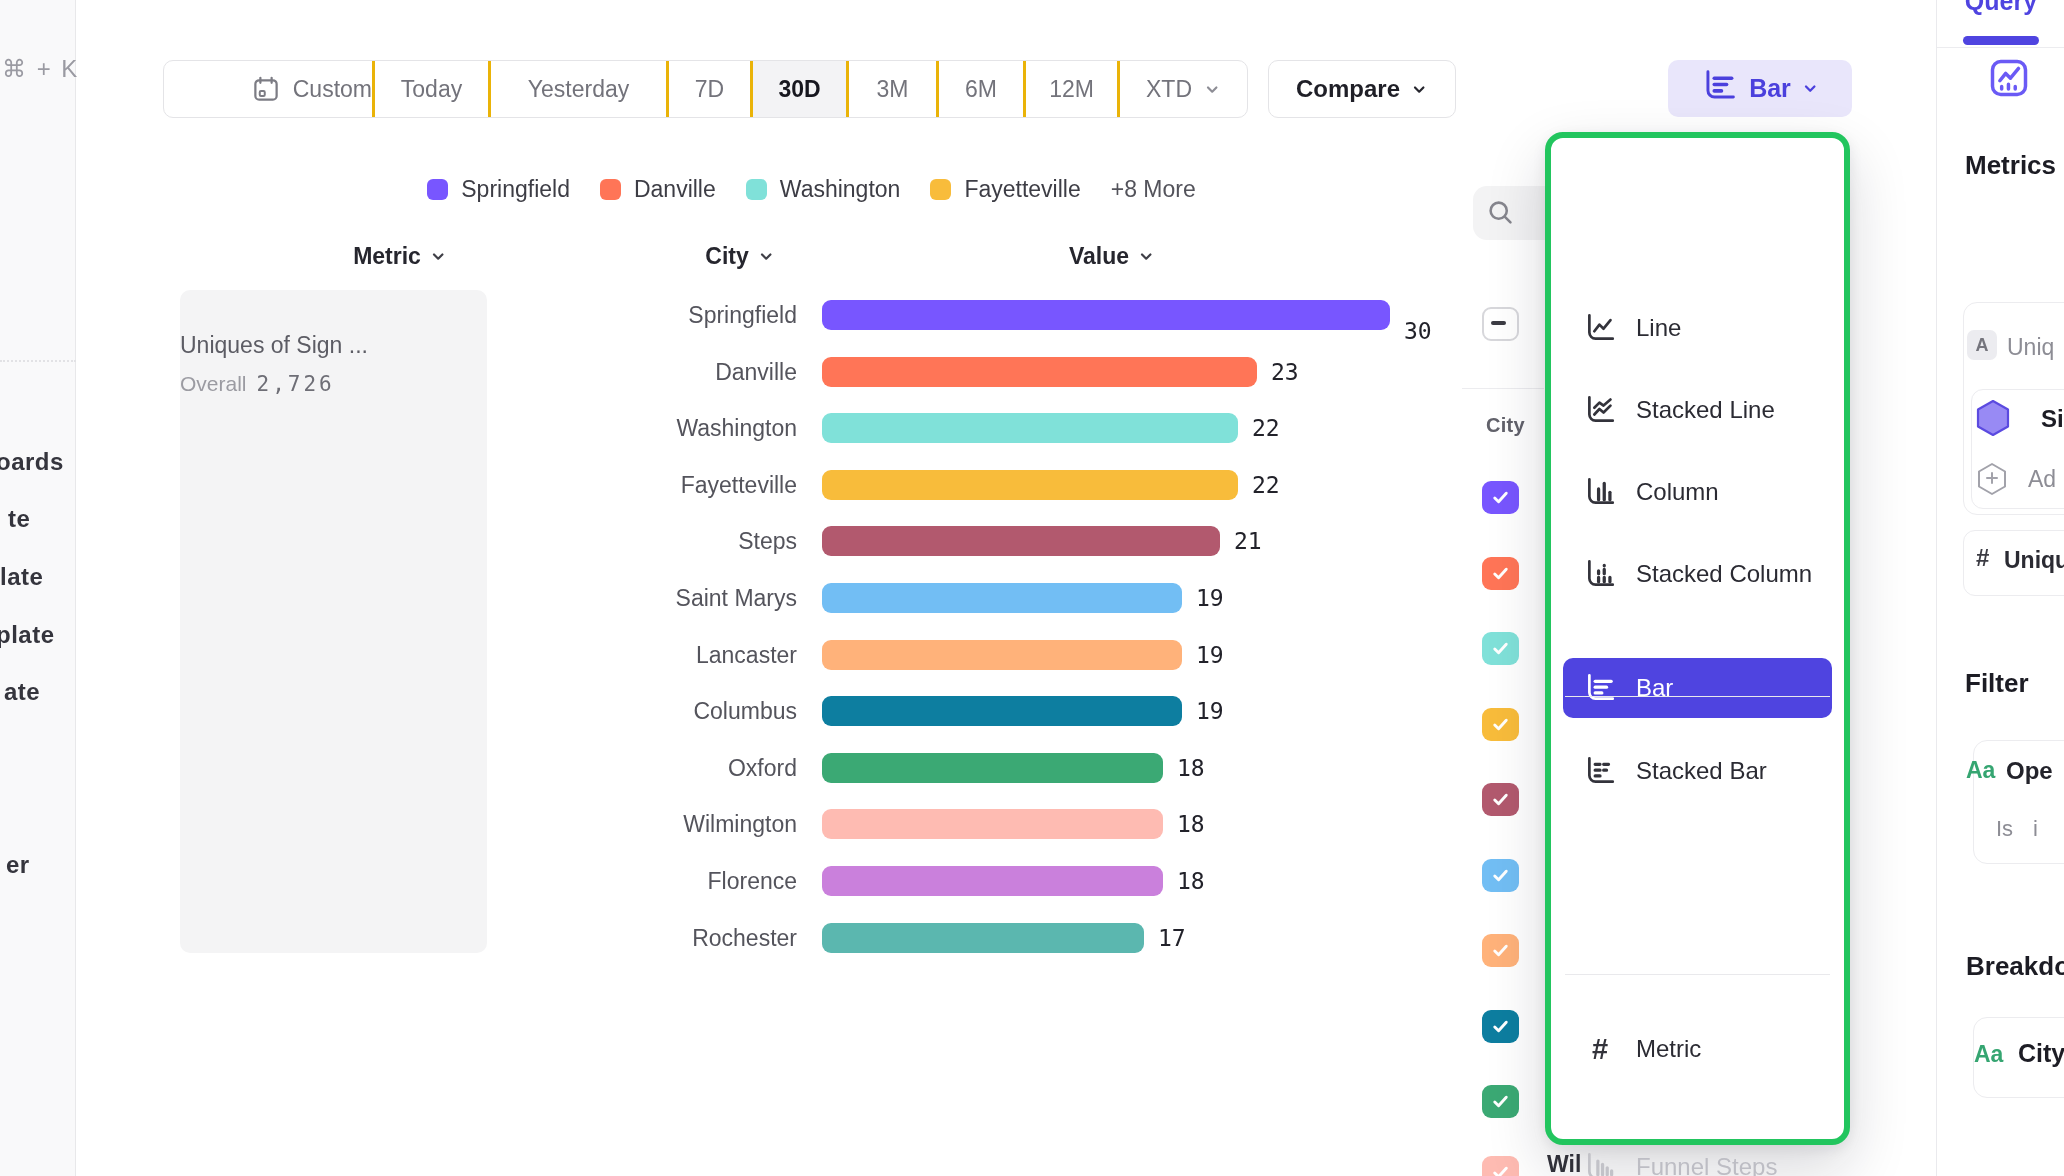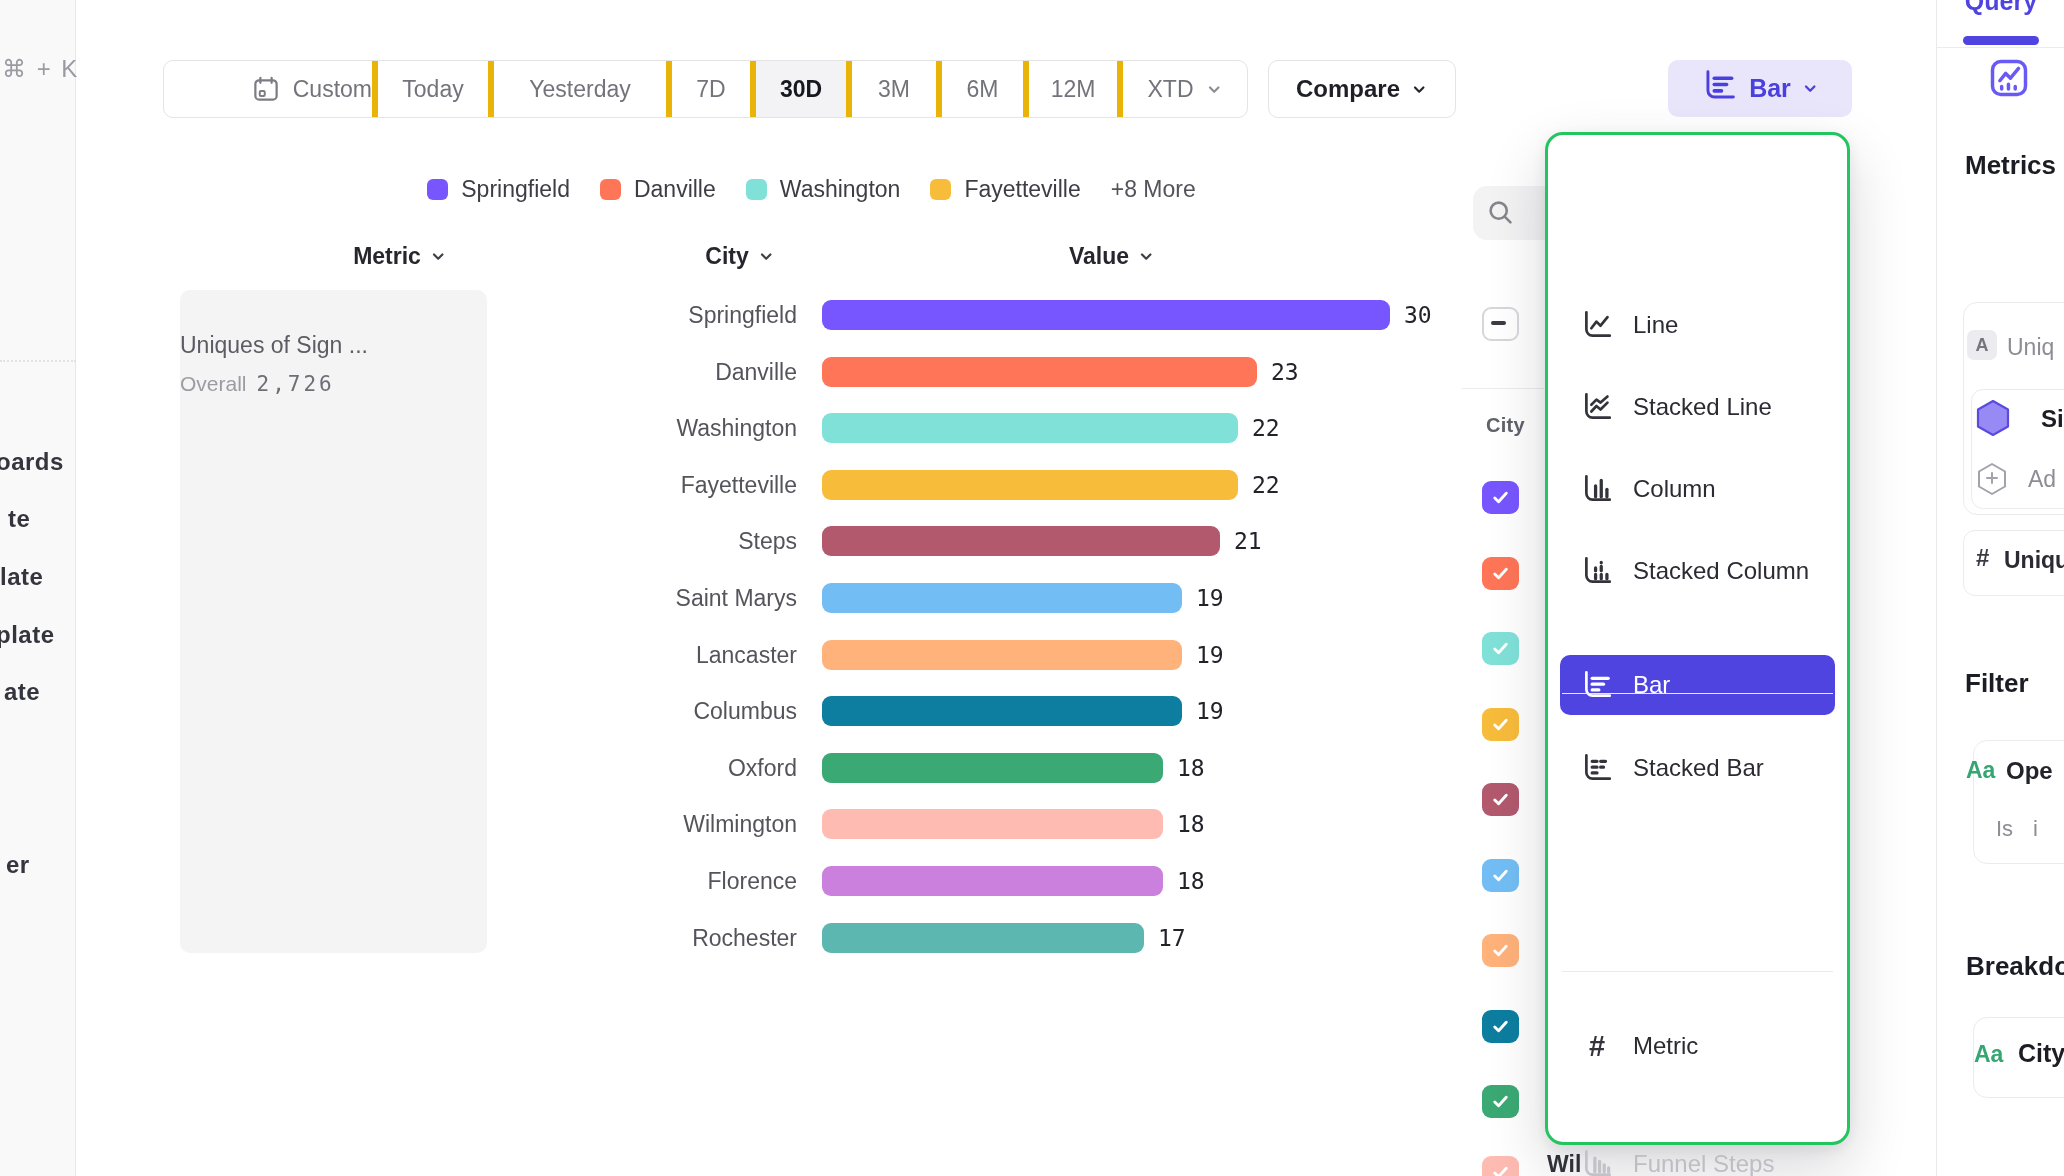--- a/index.html
+++ b/index.html
@@ -7,21 +7,21 @@
        font-family:"Liberation Sans","DejaVu Sans",sans-serif;color:#26262e;}
 
   
   .left-sidebar{position:absolute;left:0;top:0;width:76px;height:1176px;background:#f9f9fa;border-right:1px solid #e8e8ea;box-sizing:border-box;}
   .lsb-cmdk{position:absolute;left:2px;top:55px;font-size:24px;color:#9a9aa2;letter-spacing:2px;white-space:nowrap;}
   .lsb-divider{position:absolute;left:0;top:360px;width:76px;border-top:2px dotted #e2e2e5;}
   .lsb-item{position:absolute;font-size:24px;font-weight:700;color:#35353d;letter-spacing:.5px;white-space:nowrap;height:28px;line-height:28px;}
 
   
   .range-group{position:absolute;left:163px;top:60px;height:58px;display:flex;border:1.5px solid #e4e4e7;border-radius:10px;overflow:hidden;background:#fff;box-sizing:border-box;}
-  .range-seg{display:flex;align-items:center;justify-content:center;gap:12px;font-size:23px;color:#73737b;border-left:6px solid #eab308;box-sizing:border-box;cursor:pointer;white-space:nowrap;}
+  .range-seg{display:flex;align-items:center;justify-content:center;gap:12px;font-size:23px;color:#73737b;border-left:3px solid #eab308;box-sizing:border-box;cursor:pointer;white-space:nowrap;}
   .range-seg:first-child{border-left:none;justify-content:flex-end;}
   .range-seg.active{background:#f3f3f5;color:#17171f;font-weight:700;}
   .btn{position:absolute;display:flex;align-items:center;justify-content:center;gap:11px;border-radius:10px;box-sizing:border-box;cursor:pointer;}
   .compare-btn{left:1268px;top:60px;width:188px;height:58px;border:1.5px solid #e4e4e7;font-size:24px;font-weight:600;color:#1f1f27;background:#fff;}
   .bar-btn{left:1668px;top:60px;width:184px;height:57px;background:#e9e6fb;font-size:25px;font-weight:700;color:#4b40dd;}
   .bar-btn .mi-svg{width:37px;height:37px;flex:0 0 37px;}
 
   
   .legend{position:absolute;left:163px;top:176px;width:1297px;display:flex;justify-content:center;align-items:center;gap:30px;font-size:23px;color:#3d3d45;}
   .leg-item{display:flex;align-items:center;gap:13px;cursor:pointer;}
@@ -49,21 +49,21 @@
   .search-pill svg{position:absolute;left:13px;top:12px;width:30px;height:30px;}
   .minus-box{position:absolute;left:1482px;top:307px;width:37px;height:34px;border:2px solid #d7d7db;border-radius:9px;background:#fff;box-sizing:border-box;cursor:pointer;}
   .minus-box::after{content:"";position:absolute;left:7px;top:12px;width:15px;height:4px;background:#3c3c44;border-radius:2px;}
   .bp-divider{position:absolute;left:1462px;top:388px;width:82px;height:1px;background:#ececef;}
   .bp-city{position:absolute;left:1486px;top:414px;font-size:20px;font-weight:600;color:#62626b;letter-spacing:.3px;}
   .cb{position:absolute;left:1482px;width:37px;height:33px;border-radius:9px;display:flex;align-items:center;justify-content:center;cursor:pointer;}
   .cb svg{width:23px;height:23px;}
   .bp-wil{position:absolute;left:1547px;top:1151px;font-size:23px;font-weight:600;color:#33333b;}
 
   
-  .menu{position:absolute;left:1545px;top:132px;width:305px;height:1013px;background:#fff;border-radius:18px;border:3px solid #22c55e;
+  .menu{position:absolute;left:1545px;top:132px;width:305px;height:1013px;background:#fff;border-radius:18px;border:6px solid #22c55e;
         box-shadow:0 24px 60px rgba(20,20,40,.16),0 4px 14px rgba(20,20,40,.08);box-sizing:border-box;}
   .menu-item{position:absolute;left:12px;right:12px;height:60px;display:flex;align-items:center;gap:19px;padding-left:20px;border-radius:10px;
              font-size:24px;font-weight:500;color:#2b2b33;box-sizing:border-box;cursor:pointer;white-space:nowrap;}
   .menu-item.selected{background:#4F44E0;color:#fff;}
   .menu-item.disabled{color:#bdbdc4;cursor:default;}
   .mi-svg{width:34px;height:34px;flex:0 0 34px;}
   .hash-glyph{font-size:29px;font-weight:600;width:34px;flex:0 0 34px;text-align:center;}
   .menu-divider{position:absolute;left:14px;right:14px;height:1px;background:#e9e9ec;}
 
   
@@ -209,21 +209,21 @@
   <div class="metric-card">
     <div class="mc-title">Uniques of Sign ...</div>
     <div class="mc-overall">
       <span>Overall</span><span class="mc-val">2,726</span>
     </div>
   </div>
 
   <div id="chart">
       <div class="crow-label" style="top: 300px;">Springfield</div>
       <div class="crow-bar" style="top: 300px; width: 568px; background: rgb(120, 86, 255);"></div>
-      <div class="crow-val" style="top: 300px; left: 1404px; text-align: center;">30</div>
+      <div class="crow-val" style="top: 316px; left: 1404px; text-align: center;">30</div>
       <div class="crow-label" style="top: 357px;">Danville</div>
       <div class="crow-bar" style="top: 357px; width: 435px; background: rgb(255, 117, 87);"></div>
       <div class="crow-val" style="top: 357px; left: 1271px;">23</div>
       <div class="crow-label" style="top: 413px;">Washington</div>
       <div class="crow-bar" style="top: 413px; width: 416px; background: rgb(128, 225, 217);"></div>
       <div class="crow-val" style="top: 413px; left: 1252px;">22</div>
       <div class="crow-label" style="top: 470px;">Fayetteville</div>
       <div class="crow-bar" style="top: 470px; width: 416px; background: rgb(248, 188, 59);"></div>
       <div class="crow-val" style="top: 470px; left: 1252px;">22</div>
       <div class="crow-label" style="top: 526px;">Steps</div>

